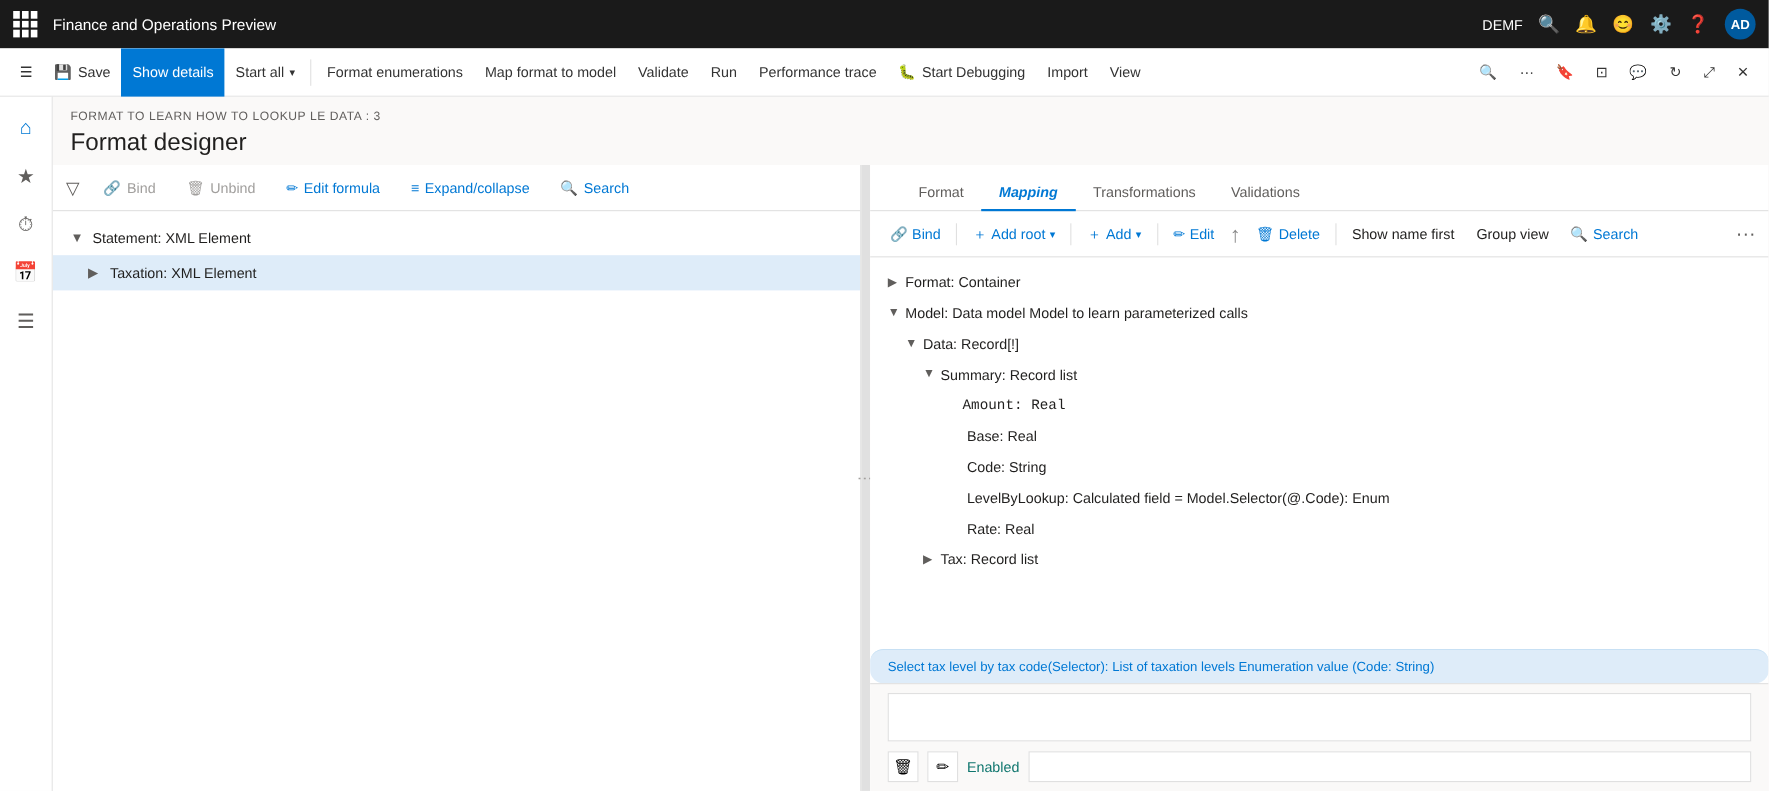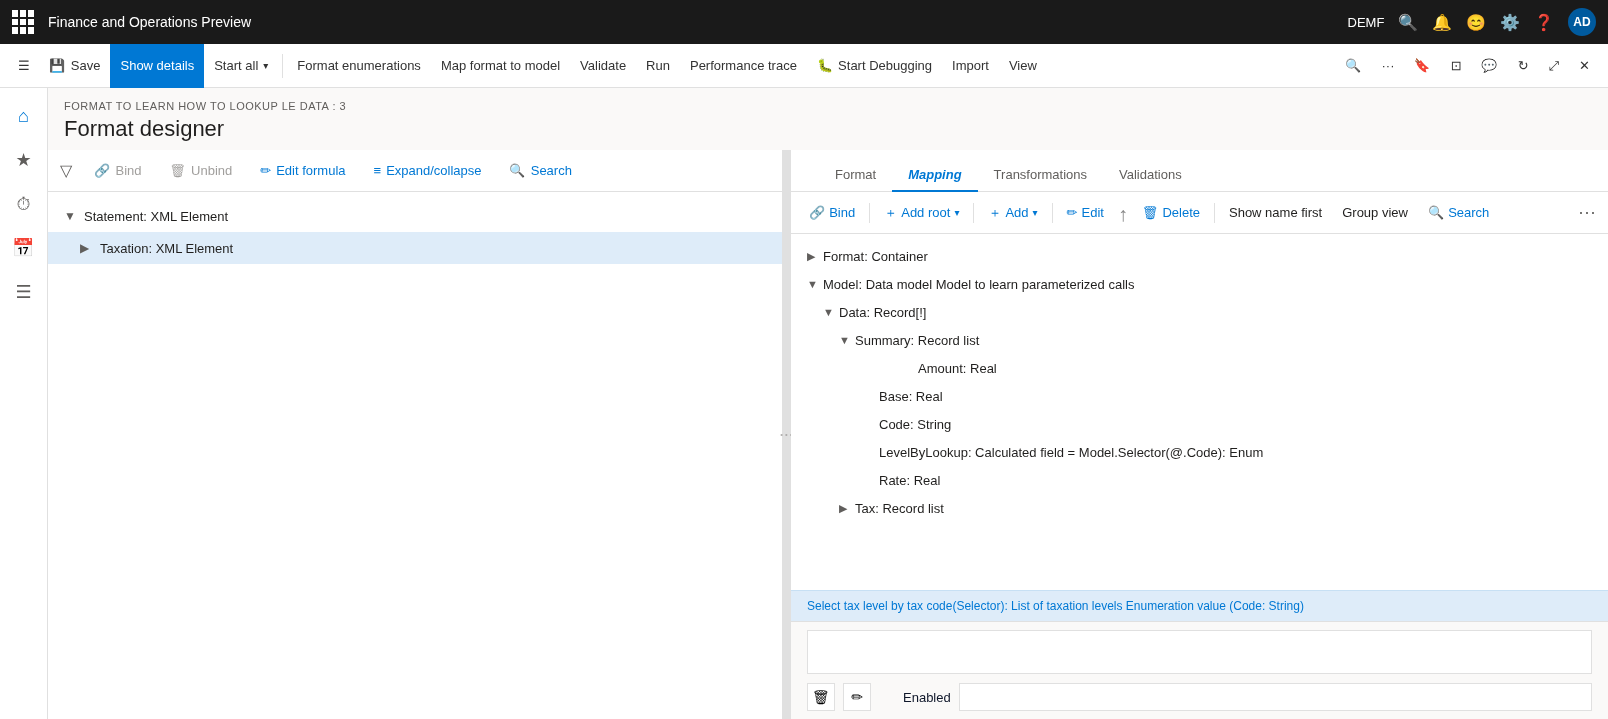--- a/index.html
+++ b/index.html
@@ -147,20 +147,21 @@
     .map-item .mi-expand { width: 16px; font-size: 11px; color: #605e5c; }
 
     
     .selected-item-bar {
       background: #deecf9;
       padding: 8px 16px;
       font-size: 12px;
       color: #201f1e;
       border-top: 1px solid #c7e0f4;
       flex-shrink: 0;
+      border-radius: 12px;
     }
     .selected-item-text { font-size: 12px; color: #0078d4; }
 
     
     .formula-area {
       border-top: 1px solid #e0e0e0;
       background: #faf9f8;
       padding: 8px 16px;
       flex-shrink: 0;
     }
@@ -175,21 +176,21 @@
       outline: none;
     }
     .formula-bottom {
       display: flex; align-items: center; gap: 8px; padding-top: 6px;
     }
     .formula-icon-btn {
       width: 28px; height: 28px; border: 1px solid #e0e0e0;
       background: #fff; cursor: pointer; display:flex;align-items:center;justify-content:center;
       font-size: 14px;
     }
-    .enabled-label { font-size: 13px; color: #0f172a; margin-left: 24px; }
+    .enabled-label { font-size: 13px; color: #0f766e; }
     .enabled-input {
       flex: 1; height: 28px; border: 1px solid #e0e0e0; background: #fff; padding: 0 6px;
     }
 
     
     .divider-handle {
       width: 8px; background: #e0e0e0; cursor: col-resize;
       display: flex; align-items: center; justify-content: center;
       font-size: 18px; color: #a19f9d;
     }
@@ -406,21 +407,21 @@
           <div class="map-item" style="padding-left:32px;">
             <span class="mi-expand">▼</span>
             <span>Data: Record[!]</span>
           </div>
 
           <div class="map-item" style="padding-left:48px;">
             <span class="mi-expand">▼</span>
             <span>Summary: Record list</span>
           </div>
 
-          <div class="map-item" style="padding-left:111px;">
+          <div class="map-item" style="padding-left:68px;font-family:Liberation Mono, monospace;">
             <span class="mi-expand" style="width:16px;"></span>
             <span>Amount: Real</span>
           </div>
 
           <div class="map-item" style="padding-left:72px;">
             <span class="mi-expand" style="width:16px;"></span>
             <span>Base: Real</span>
           </div>
 
           <div class="map-item" style="padding-left:72px;">

